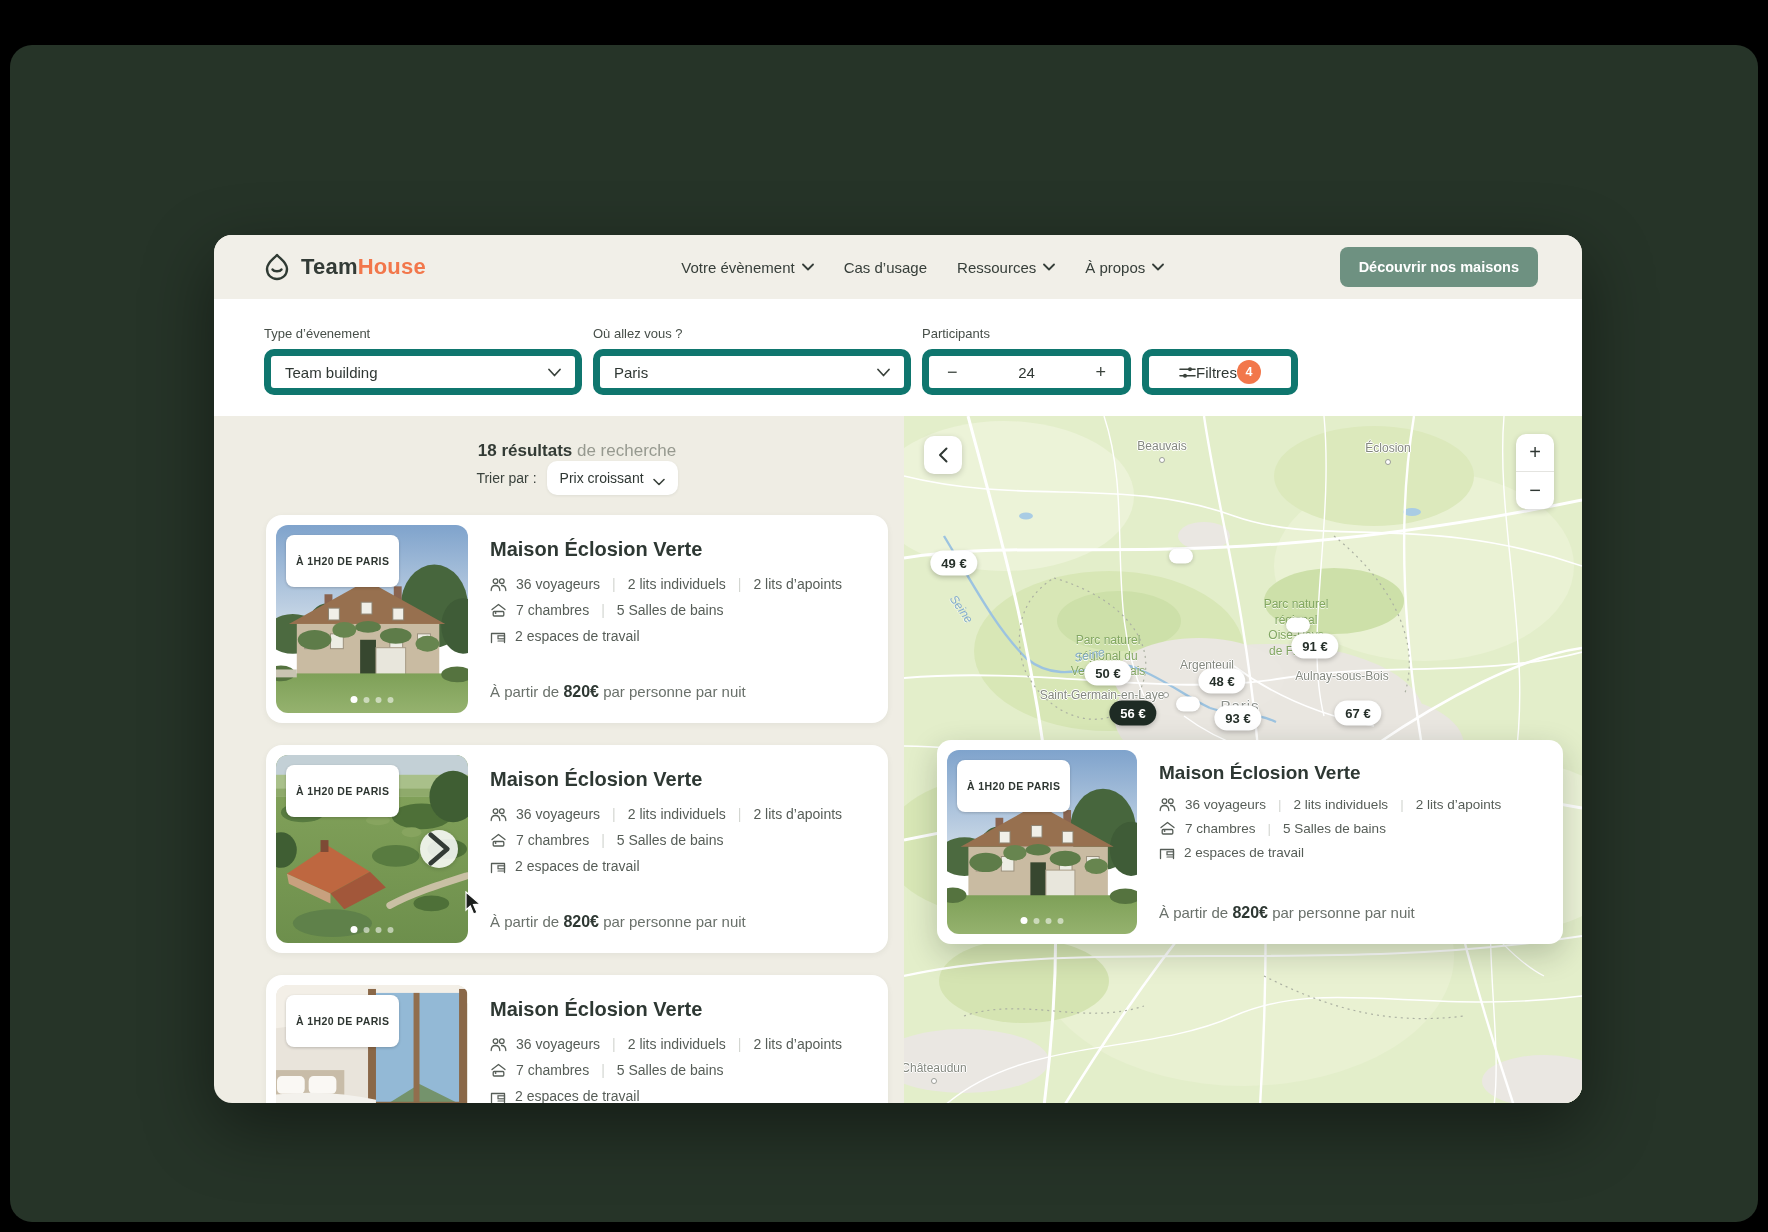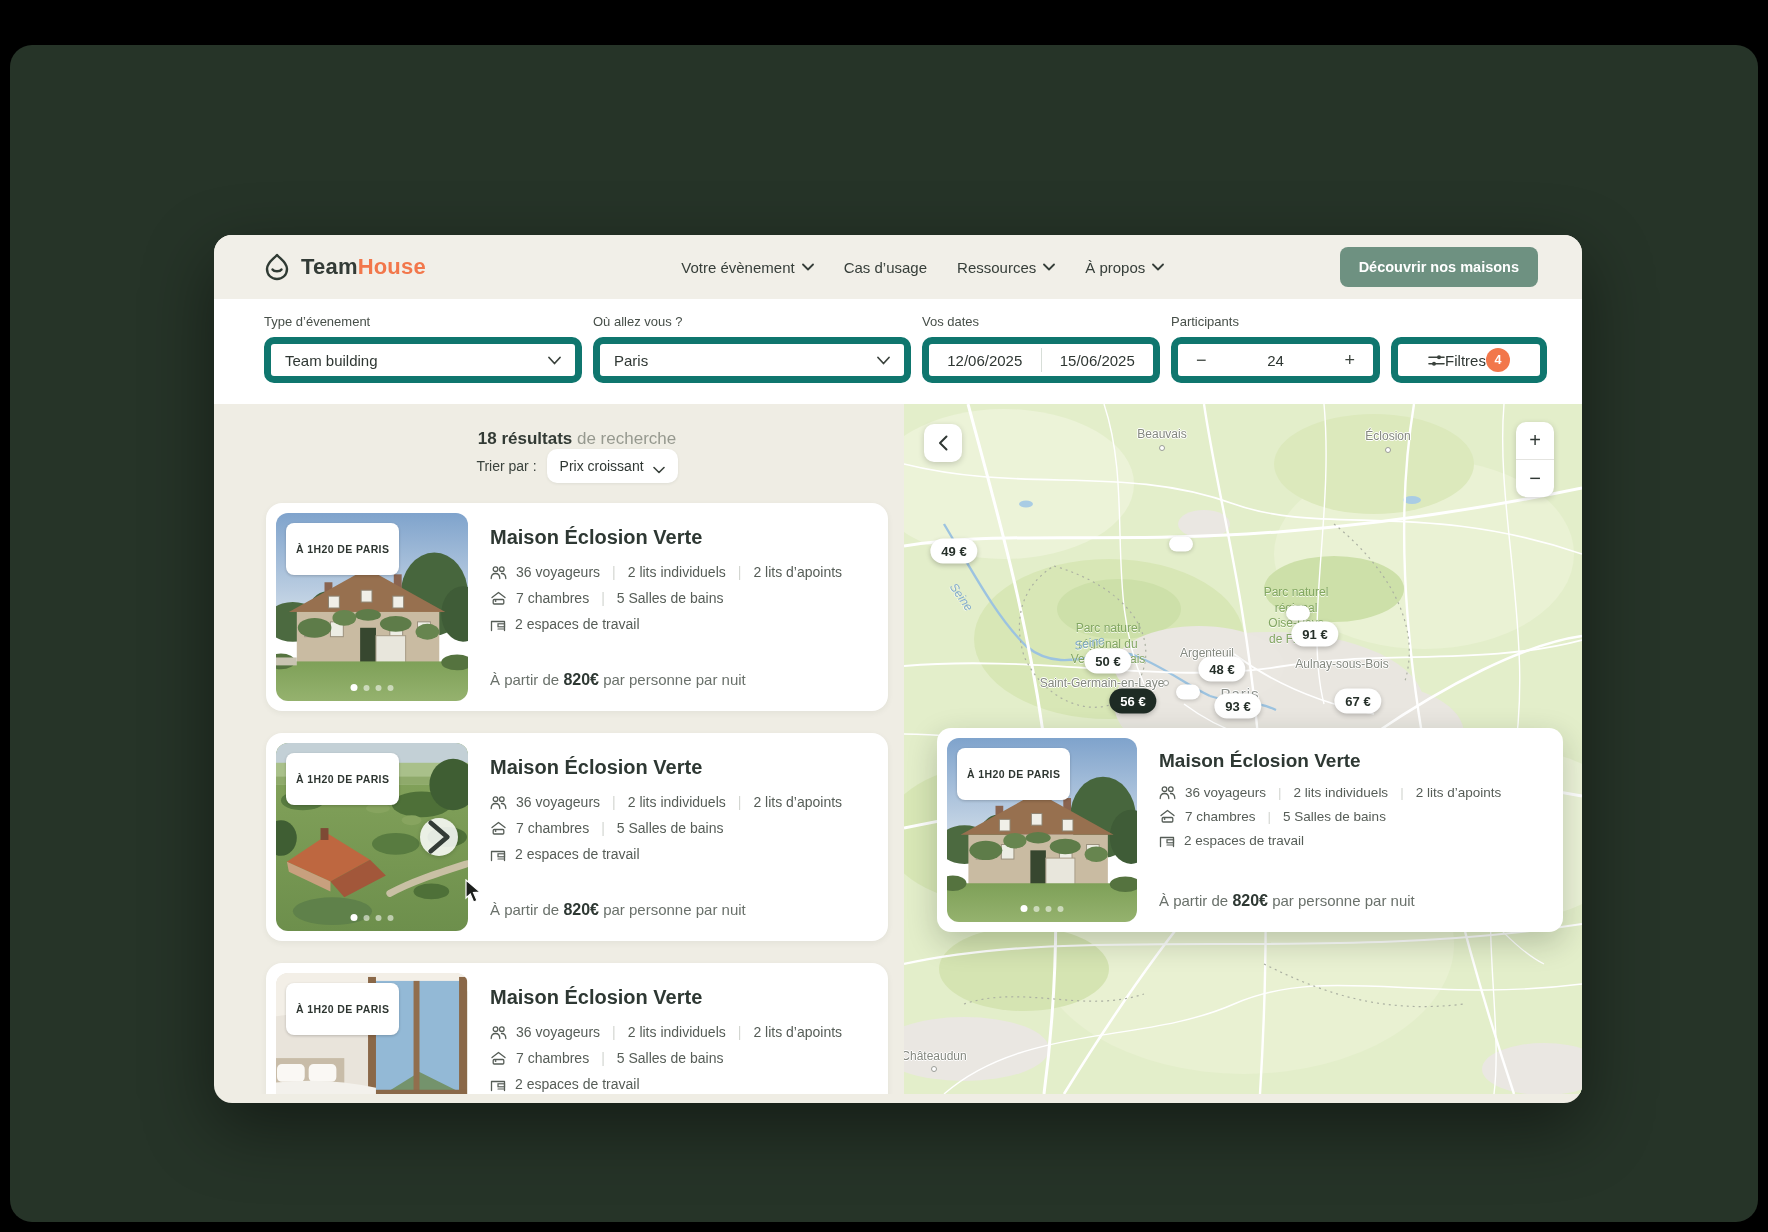--- a/index.html
+++ b/index.html
@@ -15,21 +15,21 @@
   .hdr{height:64px;background:#F1EFE8;display:flex;align-items:center;padding:0 44px 0 48px;box-sizing:border-box;}
   .brand{display:flex;align-items:center;gap:9px;}
   .brand-text{font-size:22px;font-weight:700;letter-spacing:.2px;color:#333B36;}
   .brand-text .hl{color:#F2774B;}
   .nav{display:flex;align-items:center;gap:30px;margin:0 auto;padding-left:80px;}
   .nav-item{display:flex;align-items:center;gap:7px;font-size:15px;color:#363E39;cursor:pointer;}
   .cta{background:#6E9181;color:#fff;font-size:14.5px;font-weight:600;border:none;border-radius:8px;
     padding:12px 19px;cursor:pointer;}
 
   
-  .searchbar{background:#fff;padding:15px 34px 21px 50px;display:flex;gap:11px;box-sizing:border-box;}
+  .searchbar{background:#fff;padding:27px 34px 21px 50px;display:flex;gap:11px;box-sizing:border-box;}
   .fgroup{display:flex;flex-direction:column;}
   .flabel{font-size:13px;color:#474F49;margin-bottom:8px;}
   .fbox{height:46px;border:7px solid #0f766e;border-radius:10px;background:#fff;display:flex;
     align-items:center;padding:0 14px;box-sizing:border-box;font-size:15px;color:#2F3733;}
   .fbox.select{justify-content:space-between;cursor:pointer;}
   .w1{width:318px}.w2{width:318px}.w3{width:238px}.w4{width:209px}.w5{width:156px}
   .dates{padding:0;}
   .dates .dcell{flex:1;text-align:center;font-size:15px;color:#2F3733;cursor:text;}
   .dates .dsep{width:1px;height:24px;background:#D7DED8;}
   .stepper{justify-content:space-between;padding:0 16px;}
@@ -168,28 +168,20 @@
     </div>
     <div class="fgroup">
       <span class="flabel">Où allez vous ?</span>
       <div class="fbox select w2">
         <span>Paris</span>
         <span class="ic">
           <svg width="13" height="9" viewBox="0 0 13 9" fill="none">
                   <path d="M1 1.5 L6.5 7.5 L12 1.5" stroke="#3A423C" stroke-width="1.7" stroke-linecap="round" stroke-linejoin="round"></path>
                 </svg>
         </span>
-      </div>
-    </div>
-    <div class="fgroup">
-      <span class="flabel">Vos dates</span>
-      <div class="fbox dates w3">
-        <span class="dcell">12/06/2025</span>
-        <span class="dsep"></span>
-        <span class="dcell">15/06/2025</span>
       </div>
     </div>
     <div class="fgroup">
       <span class="flabel">Participants</span>
       <div class="fbox stepper w4">
         <button class="stepbtn">−</button>
         <span class="stepval">24</span>
         <button class="stepbtn">+</button>
       </div>
     </div>

